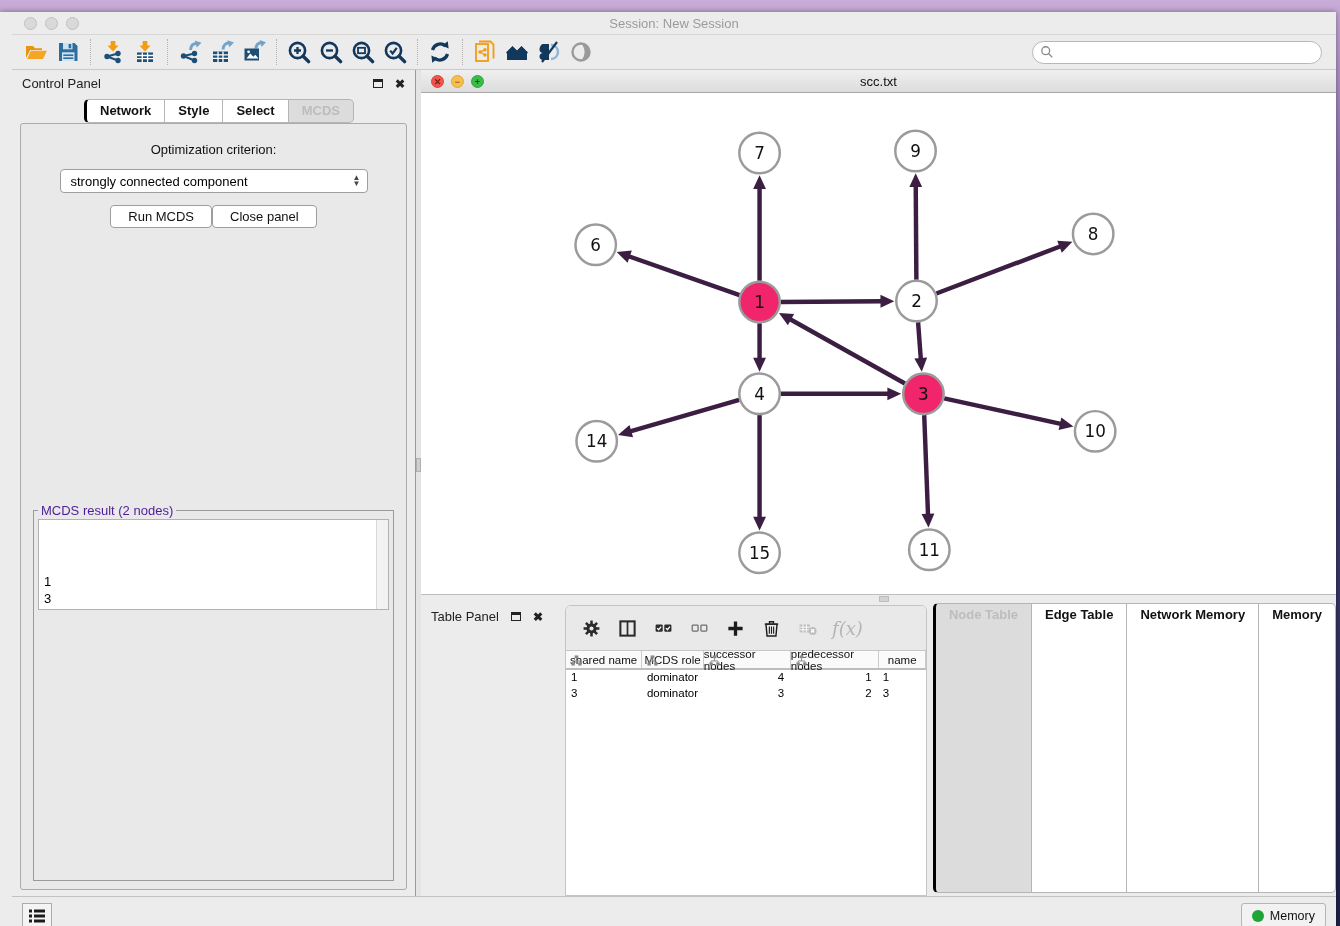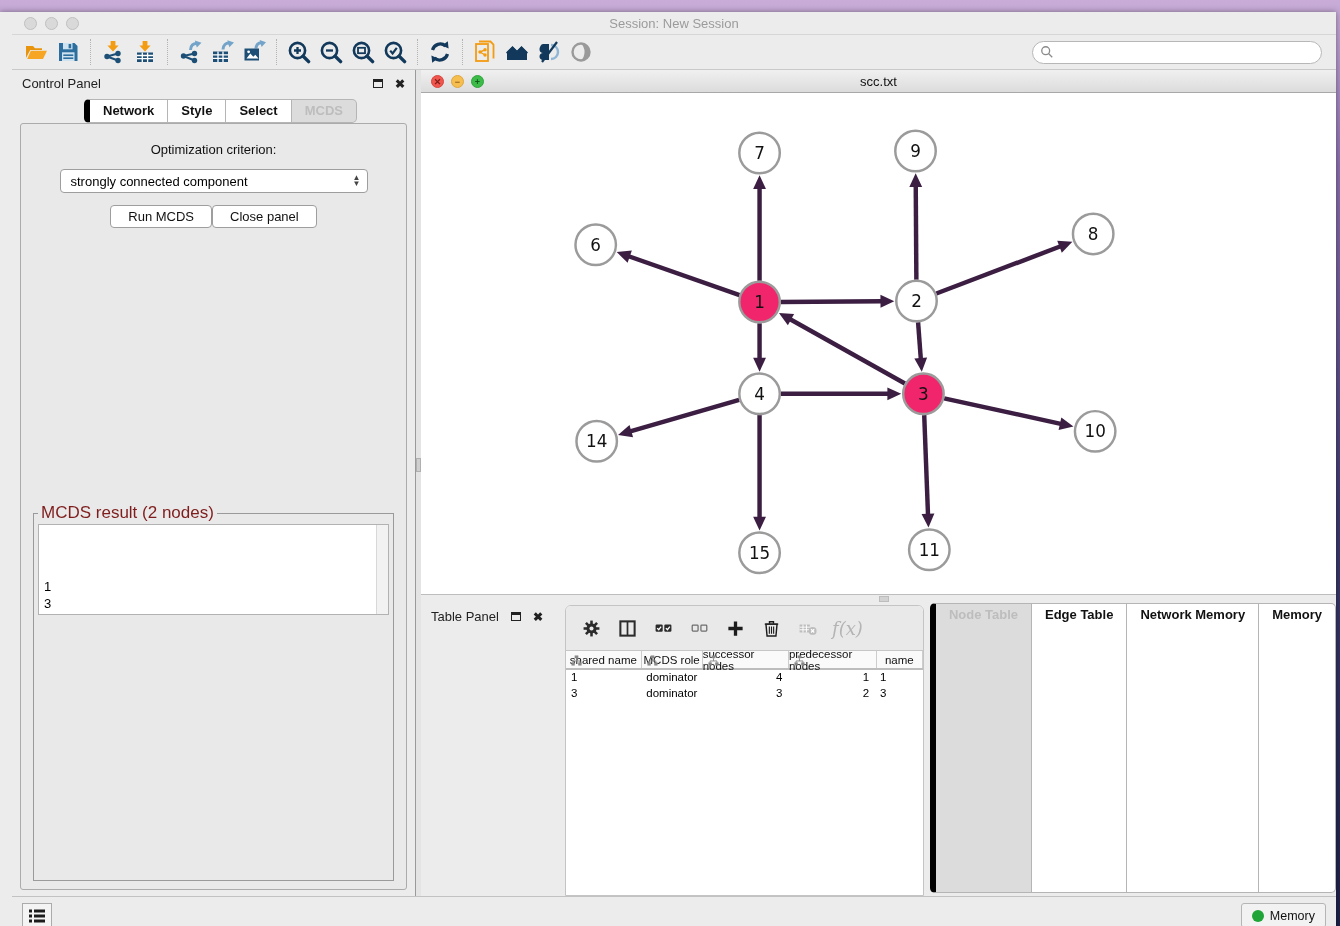--- a/index.html
+++ b/index.html
@@ -27,33 +27,33 @@
 
   
   .control-panel { width:403px; display:flex; flex-direction:column; background:#ececec; }
   .panel-head { height:27px; display:flex; align-items:center; padding:0 10px; }
   .panel-title { font-size:13px; color:#222; }
   .panel-head .spacer { flex:1; }
   .mini-ico { font-size:12px; color:#222; margin-left:12px; font-weight:bold; }
   .maxbox { width:10px; height:9px; border:1.6px solid #222; border-top-width:3px; display:inline-block; }
   .cp-tabs { display:flex; margin:2px 0 0 72px; }
   .tab { font-size:13px; font-weight:bold; color:#111; background:#fff; border:1px solid #b5b5b5; border-left:none; padding:3px 13px 4px; cursor:default; }
-  .tab:first-child { border-left:6px solid #000000; border-radius:5px 0 0 5px; }
+  .tab:first-child { border-left:3px solid #000000; border-radius:5px 0 0 5px; }
   .tab:last-child { border-radius:0 5px 5px 0; }
   .tab.active { background:#dcdcdc; color:#bdbdbd;text-align:center; }
   .cp-body { flex:1; margin:0 8px 6px 8px; background:#e9e9e9; border:1px solid #ababab; border-radius:3px; display:flex; flex-direction:column; padding:18px 10px 8px; min-height:0; }
   .opt-label { text-align:center; font-size:13px; color:#111; margin-bottom:12px; }
   .selectbox { width:308px; height:24px; margin:0 auto; background:#fff; border:1px solid #9e9e9e; border-radius:4px; display:flex; align-items:center; padding:0 6px 0 10px; font-size:13px; cursor:default; }
   .selectbox .val { flex:1; }
   .stepper { display:flex; flex-direction:column; line-height:6px; font-size:8px; color:#444; }
   .btn-row { display:flex; justify-content:center; gap:0; margin-top:12px; }
   .pushbtn { height:23px; padding:0 17px; background:#fff; border:1px solid #9e9e9e; border-radius:4px; font-size:13px; color:#111; display:flex; align-items:center; cursor:default; }
   .cp-fill { flex:1; }
   fieldset.result { height:378px; border:1px solid #9a9a9a; margin:0 2px; padding:1px 4px 5px; background:transparent; }
-  fieldset.result legend { font-size:17px; padding:0 3px; color:#7f1d1d; }
+  fieldset.result legend { font-size:13px; padding:0 3px; color:#4c1d95; }
   .result-area { height:100%; background:#fff; border:1px solid #b2b2b2; position:relative; font-size:13px; line-height:17px; padding:2px 5px; white-space:pre; overflow:hidden; }
   .result-scroll { position:absolute; right:0; top:0; bottom:0; width:12px; background:#f2f2f2; border-left:1px solid #d8d8d8; }
 
   
   .vdivider { width:6px; background:#e4e4e4; border-left:1px solid #9a9a9a; position:relative; cursor:col-resize; }
   .vdivider .handle { position:absolute; top:388px; left:0; width:5px; height:14px; background:#cfcfcf; border:1px solid #b0b0b0; }
 
   
   .right-col { flex:1; display:flex; flex-direction:column; min-width:0; }
   .netwin { height:525px; display:flex; flex-direction:column; border-bottom:1px solid #bdbdbd; }

